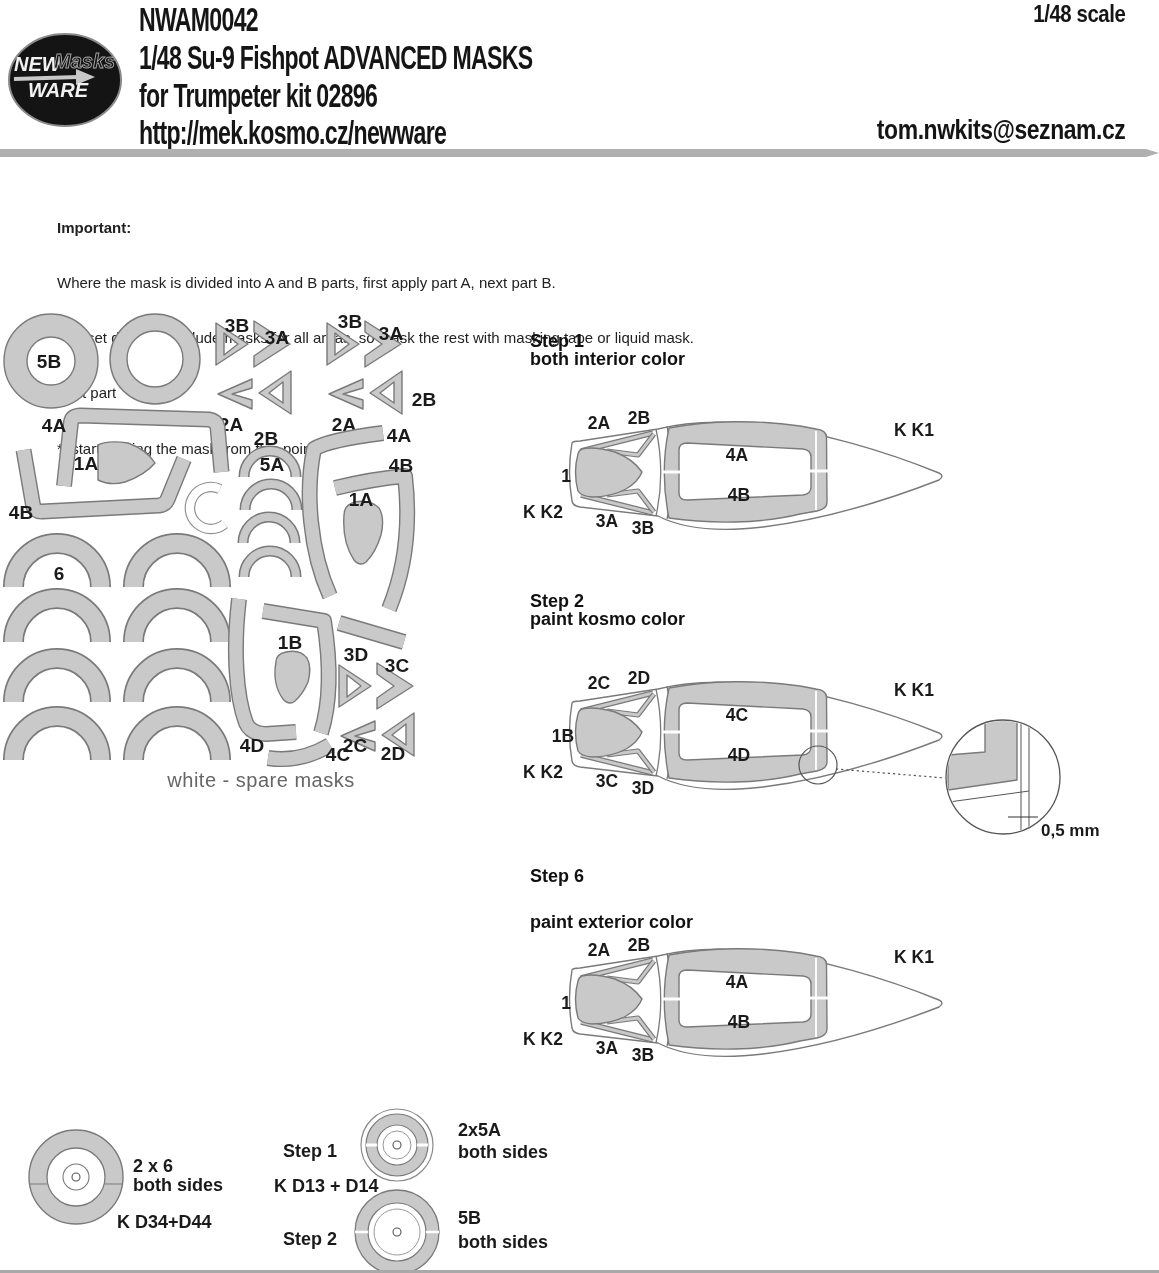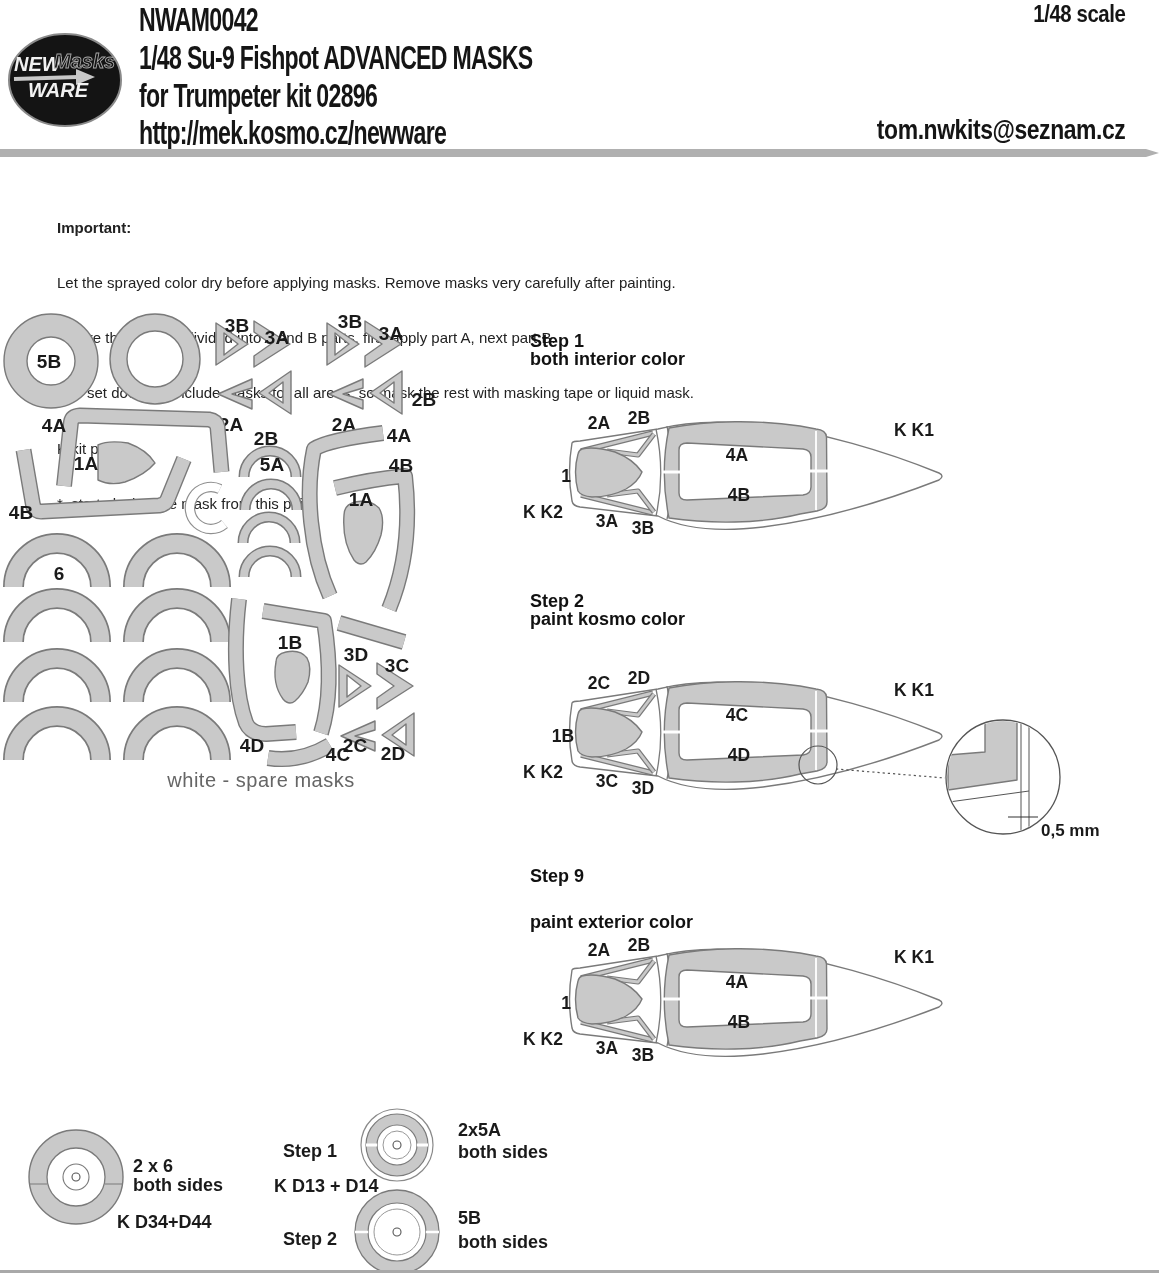--- a/index.html
+++ b/index.html
@@ -109,21 +109,20 @@
   <div class="hline" style="top:3px">NWAM0042</div>
   <div class="hline" style="top:41px">1/48 Su-9 Fishpot ADVANCED MASKS</div>
   <div class="hline" style="top:79px">for Trumpeter kit 02896</div>
   <div class="hline" style="top:116px">http://mek.kosmo.cz/newware</div>
   <div class="hright" style="top:2px;font-size:24px">1/48 scale</div>
   <div class="hright" style="top:117px;font-size:27px">tom.nwkits@seznam.cz</div>
   <div class="divider"></div>
 
   <div class="imp">
     <div class="b">Important:</div>
-    <div>Let the sprayed color dry before applying masks. Remove masks very carefully after painting.</div>
     <div>Where the mask is divided into A and B parts, first apply part A, next part B.</div>
     <div>The set does not include masks for all areas, so mask the rest with masking tape or liquid mask.</div>
     <div>K kit part</div>
     <div>*  start placing the mask from this point</div>
   </div>
 
   <svg class="abs" style="left:0;top:300px" width="460" height="512" viewBox="0 0 460 512">
 
     <g>
       <circle class="m" cx="51" cy="61" r="47"></circle>
@@ -289,21 +288,21 @@
         <polygon class="m" points="470,54 502,54 502,115 433,125 433,90 470,87"></polygon>
         <line x1="506" y1="54" x2="506" y2="165" stroke="#555" stroke-width="1"></line>
         <line x1="514" y1="54" x2="514" y2="165" stroke="#555" stroke-width="1"></line>
         <line x1="434" y1="137" x2="514" y2="126" stroke="#555" stroke-width="1"></line>
         <line x1="493" y1="152" x2="523" y2="152" stroke="#333" stroke-width="1.2"></line>
       </g>
       <text class="dt" x="526" y="171">0,5 mm</text>
     </g>
   </svg>
 
-  <div class="shead" style="top:866px">Step 9</div>
+  <div class="shead" style="top:866px">Step 6</div>
   <div class="shead" style="top:912px">paint exterior color</div>
   <svg class="abs" style="left:515px;top:932px" width="600" height="150" viewBox="0 0 600 150">
     <use href="#cv"></use>
     <text class="cl" x="84" y="24">2A</text>
     <text class="cl" x="124" y="19">2B</text>
     <text class="cl" x="51" y="77">1</text>
     <text class="cl" x="28" y="113">K K2</text>
     <text class="cl" x="92" y="122">3A</text>
     <text class="cl" x="128" y="129">3B</text>
     <text class="cl" x="222" y="56">4A</text>

